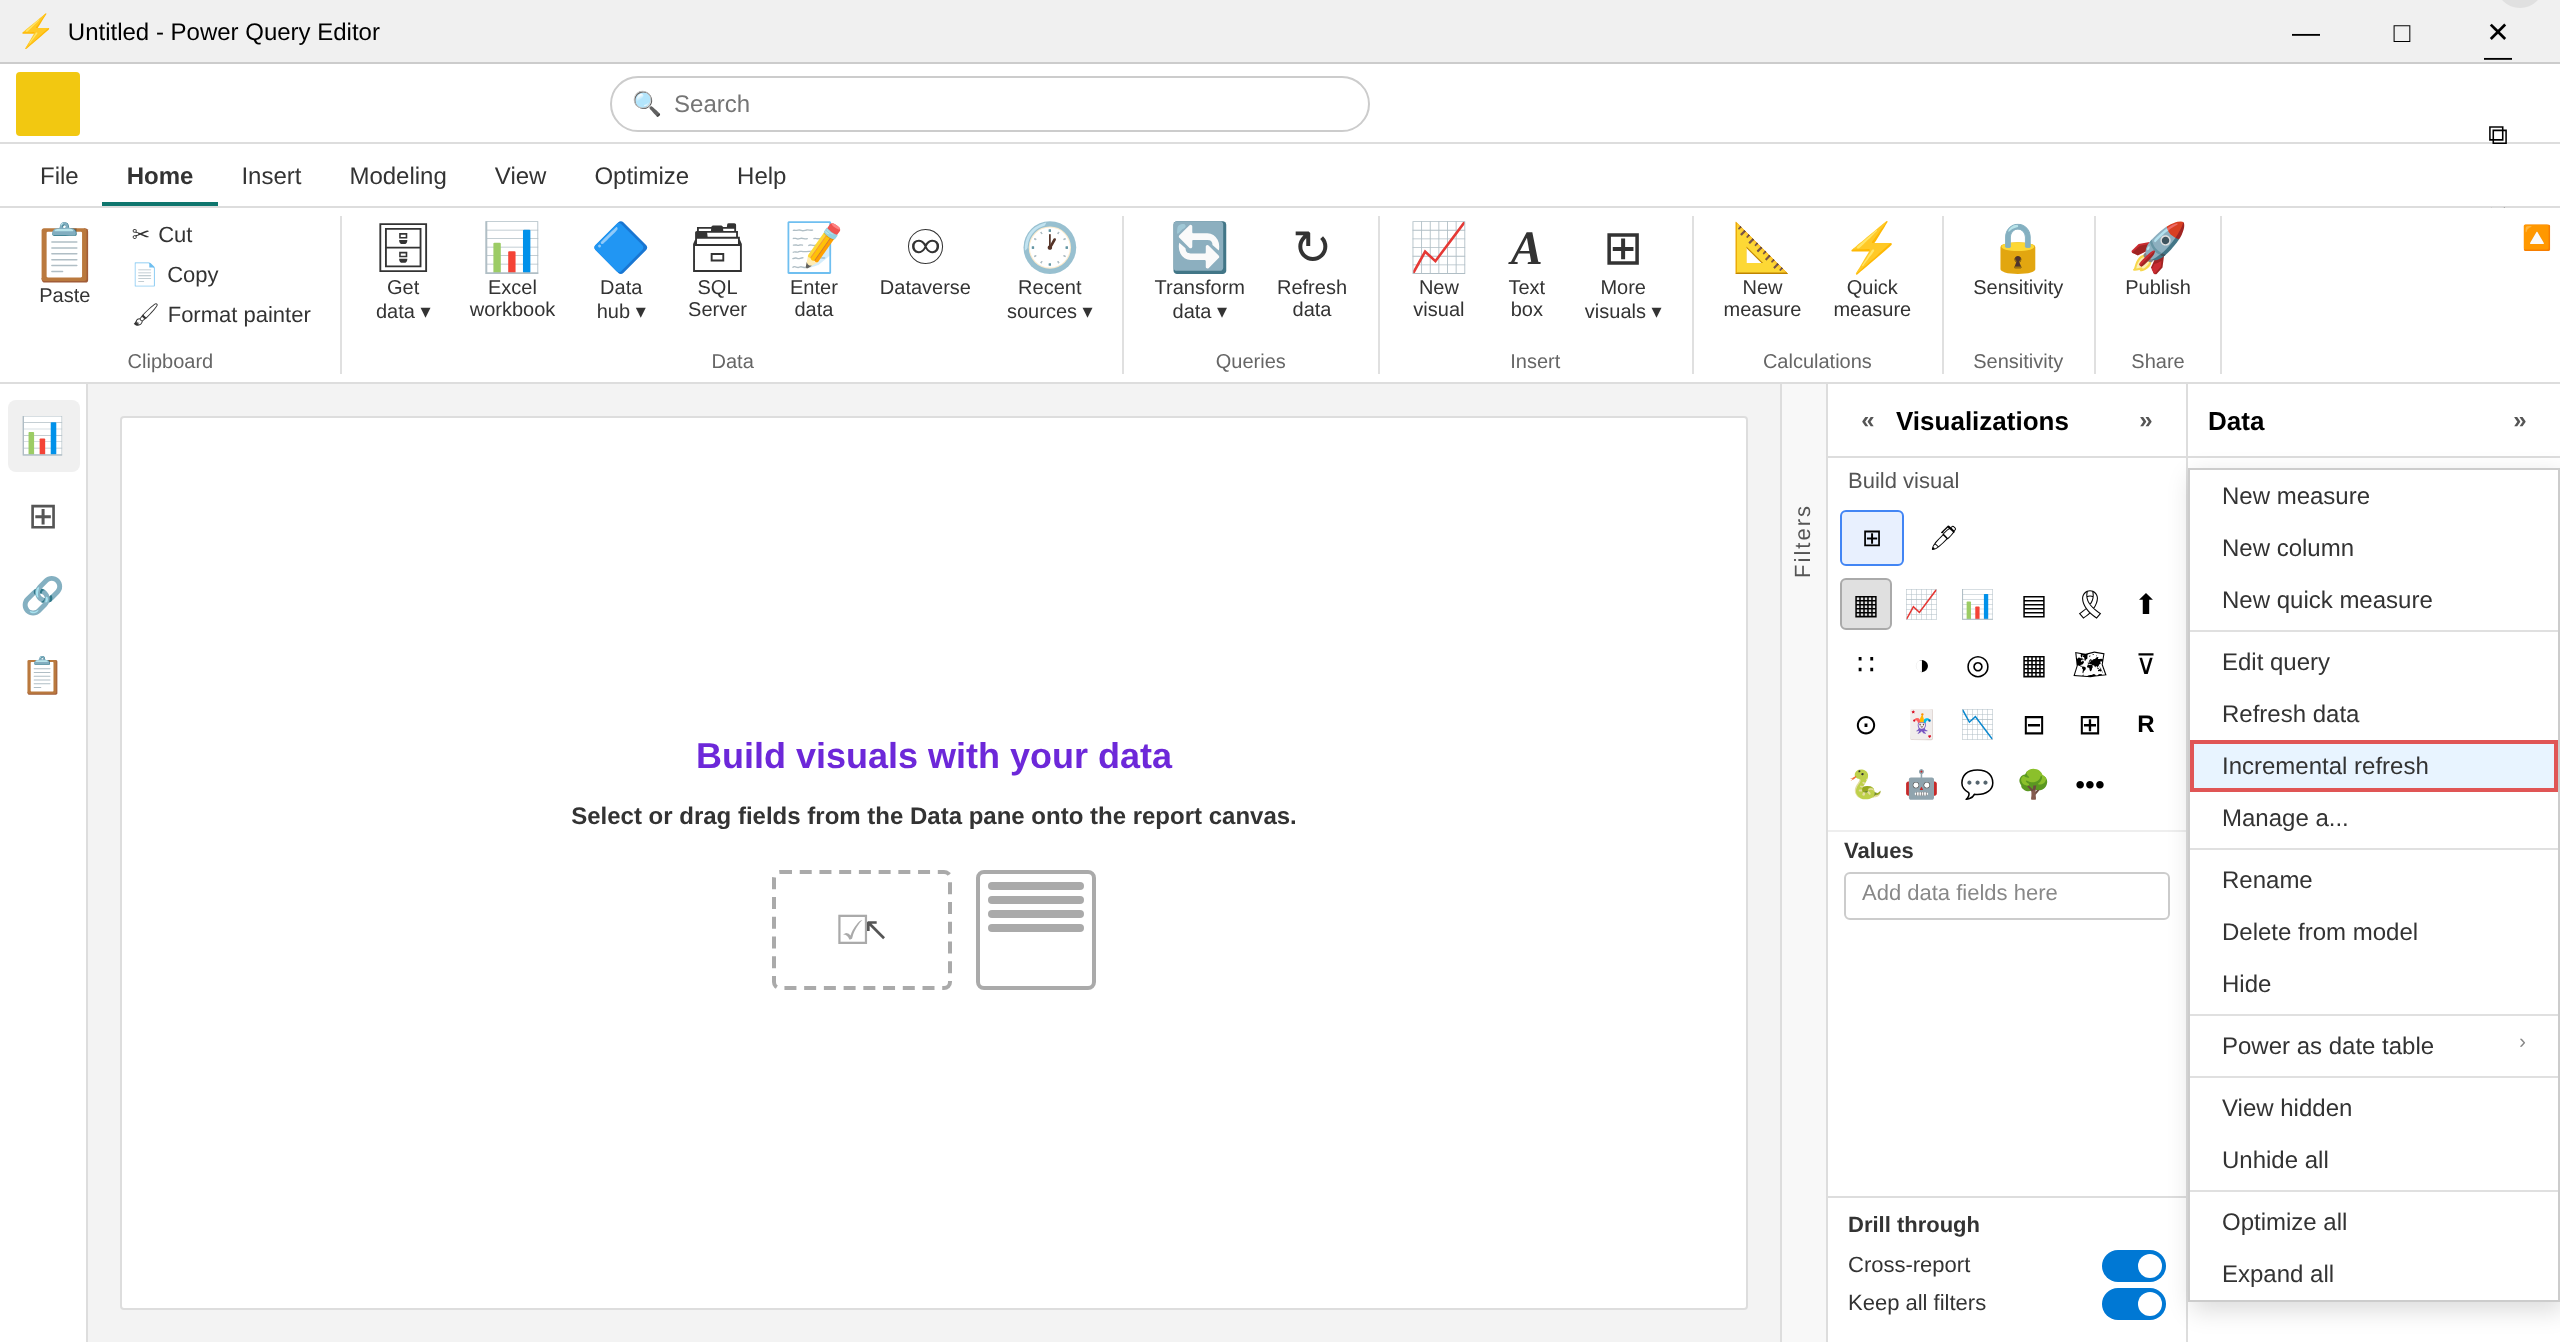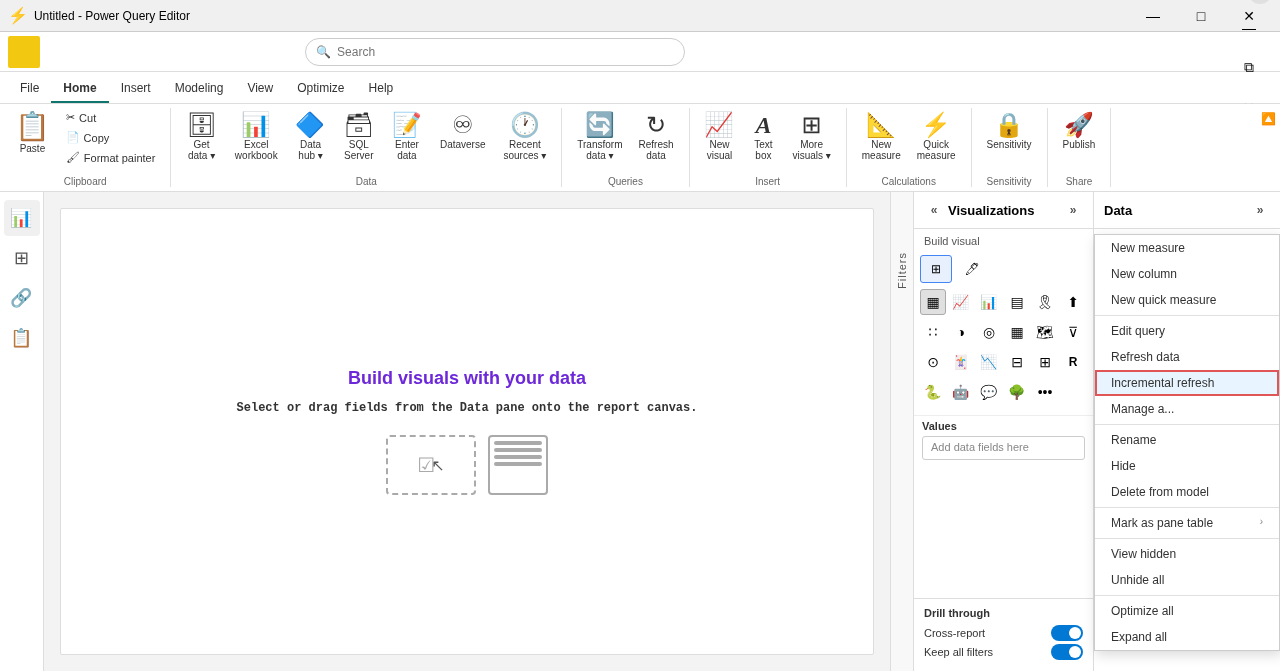--- a/index.html
+++ b/index.html
@@ -163,21 +163,21 @@
       background: #fff;
       border: 1px solid #ddd;
       border-radius: 2px;
       display: flex;
       flex-direction: column;
       align-items: center;
       justify-content: center;
       gap: 12px;
     }
     .canvas-center-text { font-size: 18px; font-weight: 700; color: #6d28d9; }
-    .canvas-sub-text { font-size: 12px; color: #666; font-family: Liberation Mono, monospace; }
+    .canvas-sub-text { font-size: 12px; color: #666; }
     .canvas-sub-text span { font-weight: 600; color: #333; }
     .canvas-placeholder {
       display: flex;
       gap: 12px;
       margin-top: 8px;
     }
     .placeholder-box {
       width: 90px;
       height: 60px;
       border: 2px dashed #aaa;
@@ -726,28 +726,28 @@
 
         </div>
         <div class="context-menu-item">
           <span>Manage a...</span>
         </div>
         <div class="context-menu-divider"></div>
         <div class="context-menu-item">
           <span>Rename</span>
         </div>
         <div class="context-menu-item">
+          <span>Delete from model</span>
+        </div>
+        <div class="context-menu-item">
           <span>Hide</span>
         </div>
-        <div class="context-menu-item">
-          <span>Delete from model</span>
-        </div>
         <div class="context-menu-divider"></div>
         <div class="context-menu-item">
-          <span>Mark as pane table</span>
+          <span>Power as date table</span>
           <span class="chevron">›</span>
         </div>
         <div class="context-menu-divider"></div>
         <div class="context-menu-item">
           <span>View hidden</span>
         </div>
         <div class="context-menu-item">
           <span>Unhide all</span>
         </div>
         <div class="context-menu-divider"></div>

